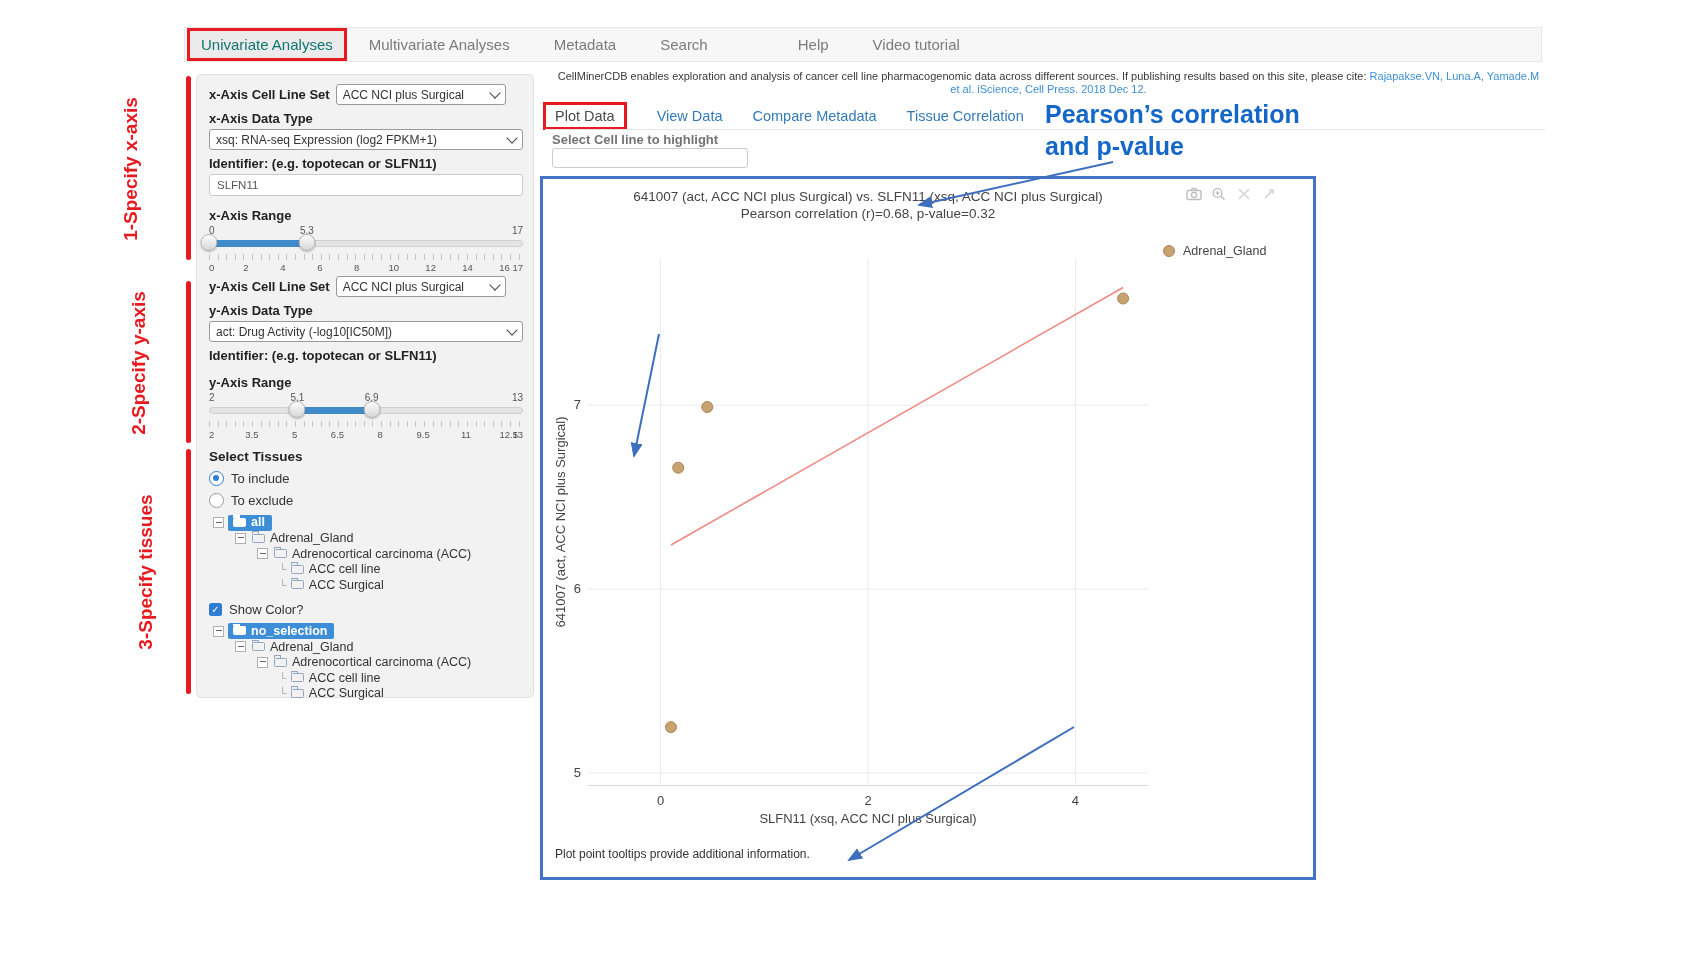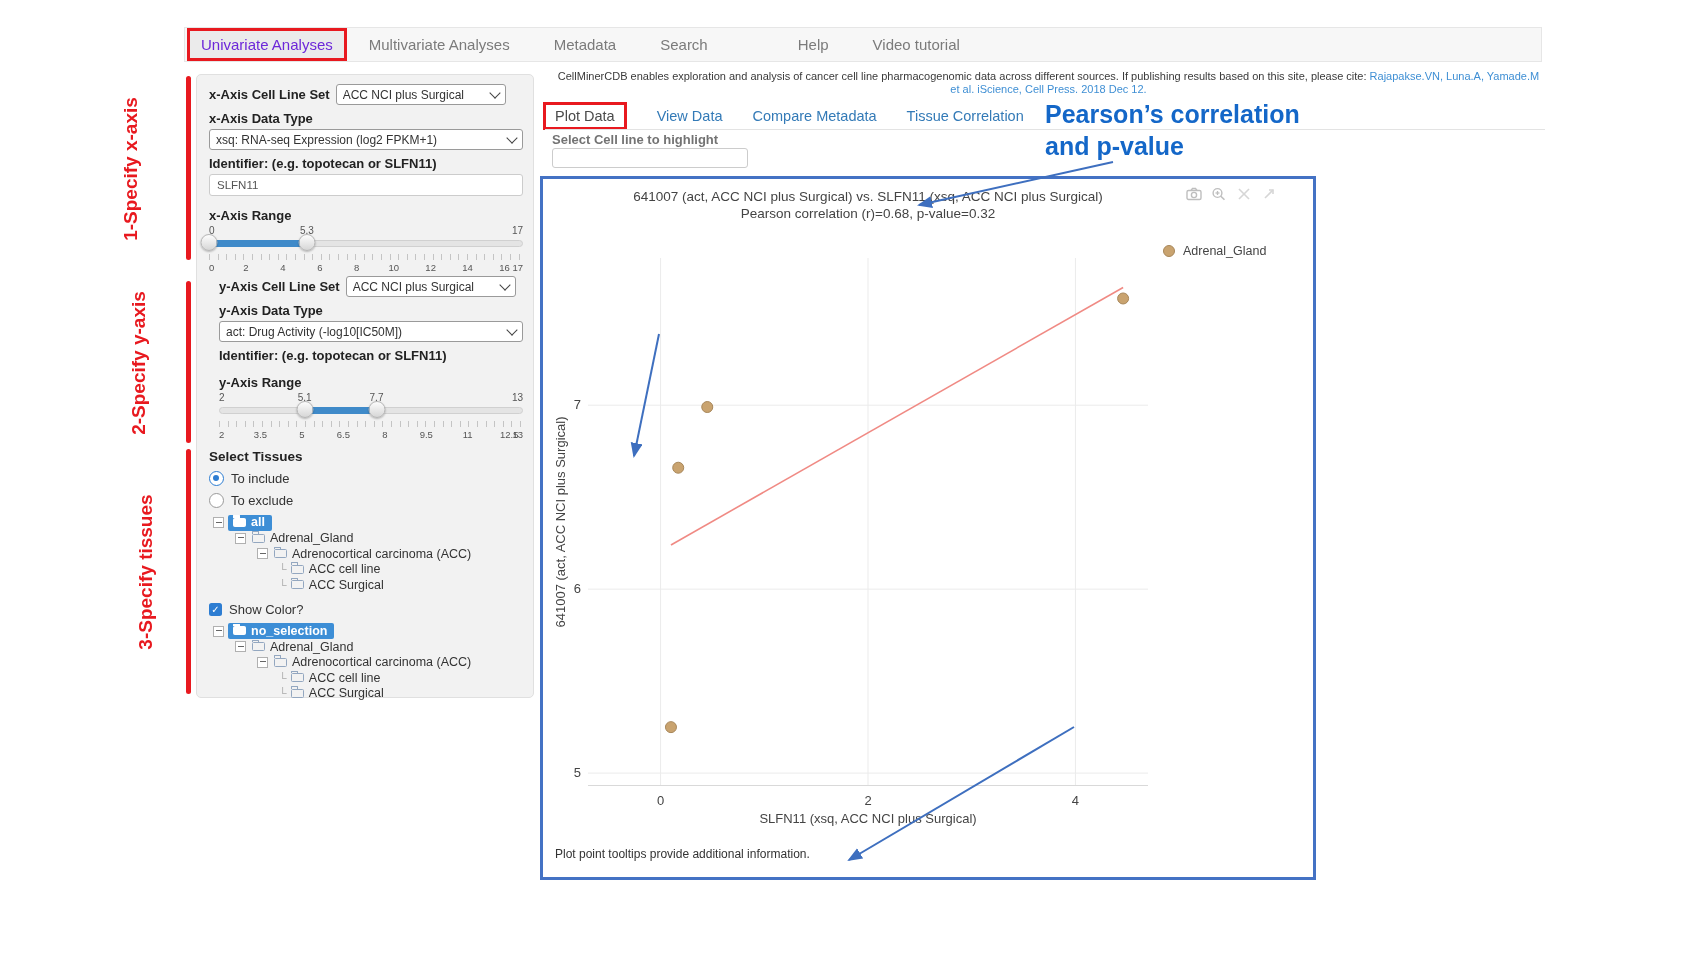--- a/index.html
+++ b/index.html
@@ -2,21 +2,21 @@
 <html><head>
 <meta charset="utf-8">
 <style>
   html,body{margin:0;padding:0;background:#fff;}
   #stage{position:relative;width:1700px;height:956px;background:#fff;overflow:hidden;
          font-family:"Liberation Sans","DejaVu Sans",sans-serif;color:#333;}
   
   #navbar{position:absolute;left:184px;top:27px;width:1358px;height:35px;background:#f7f7f7;
           border:1px solid #e6e6e6;display:flex;align-items:center;padding-left:2px;box-sizing:border-box;}
   .nav-item{font-size:15px;color:#7b7b7b;padding:8px 22px;white-space:nowrap;cursor:default;}
-  .nav-item.active{color:#6d28d9;background:#ebebeb;border:3px solid #e8191f;padding:5px 11px;margin:-3px 0;}
+  .nav-item.active{color:#0f766e;background:#ebebeb;border:3px solid #e8191f;padding:5px 11px;margin:-3px 0;}
   .nav-item.gap{margin-left:46px;}
   
   .red-bar{position:absolute;left:186px;width:5px;background:#e8191f;border-radius:3px;}
   .red-rot{position:absolute;width:200px;text-align:center;transform:rotate(-90deg);
            font-size:19px;font-weight:bold;color:#e8191f;white-space:nowrap;}
   
   #panel{position:absolute;left:196px;top:74px;width:338px;height:624px;background:#f2f2f2;
          border:1px solid #e0e0e0;border-radius:5px;box-sizing:border-box;}
   .sec{position:absolute;left:12px;right:10px;}
   .lbl{font-size:13px;font-weight:bold;color:#222;}
@@ -150,40 +150,40 @@
           <div class="num" style="left: 35.2941%; transform: translateX(-50%);">6</div>
           <div class="num" style="left: 47.0588%; transform: translateX(-50%);">8</div>
           <div class="num" style="left: 58.8235%; transform: translateX(-50%);">10</div>
           <div class="num" style="left: 70.5882%; transform: translateX(-50%);">12</div>
           <div class="num" style="left: 82.3529%; transform: translateX(-50%);">14</div>
           <div class="num" style="left: 94.1176%; transform: translateX(-50%);">16</div>
           <div class="num" style="left: 100%; transform: translateX(-100%);">17</div>
         </div>
     </div>
 
-    <div class="sec" style="top:201px;margin-left:10px;">
+    <div class="sec" style="top:201px;">
       <div class="inline-row">
         <span class="lbl">y-Axis Cell Line Set</span>
         <div class="sel short">
           <span>ACC NCI plus Surgical</span>
           <i class="chev"></i>
         </div>
       </div>
       <div class="lbl mt6">y-Axis Data Type</div>
       <div class="sel full">
         <span>act: Drug Activity (-log10[IC50M])</span>
         <i class="chev"></i>
       </div>
       <div class="lbl mt6">Identifier: (e.g. topotecan or SLFN11)</div>
       <div class="lbl mt12">y-Axis Range</div>
       <div class="irs" id="yslider">
           <div class="edge" style="left: 0px;">2</div>
           <div class="edge" style="right: 0px;">13</div>
           <div class="bub" style="left: 28.1818%; transform: translateX(-50%);">5.1</div>
-          <div class="bub" style="left: 51.8182%; transform: translateX(-50%);">7.7</div>
+          <div class="bub" style="left: 51.8182%; transform: translateX(-50%);">6.9</div>
           <div class="track"></div>
           <div class="bar" style="left: 28.1818%; width: 23.6364%;"></div>
           <div class="handle" style="left: 28.1818%; transform: translateX(-50%);"></div>
           <div class="handle" style="left: 51.8182%; transform: translateX(-50%);"></div>
           <div class="ruler"></div>
           <div class="num" style="left: 0%; transform: none;">2</div>
           <div class="num" style="left: 13.6364%; transform: translateX(-50%);">3.5</div>
           <div class="num" style="left: 27.2727%; transform: translateX(-50%);">5</div>
           <div class="num" style="left: 40.9091%; transform: translateX(-50%);">6.5</div>
           <div class="num" style="left: 54.5455%; transform: translateX(-50%);">8</div>

